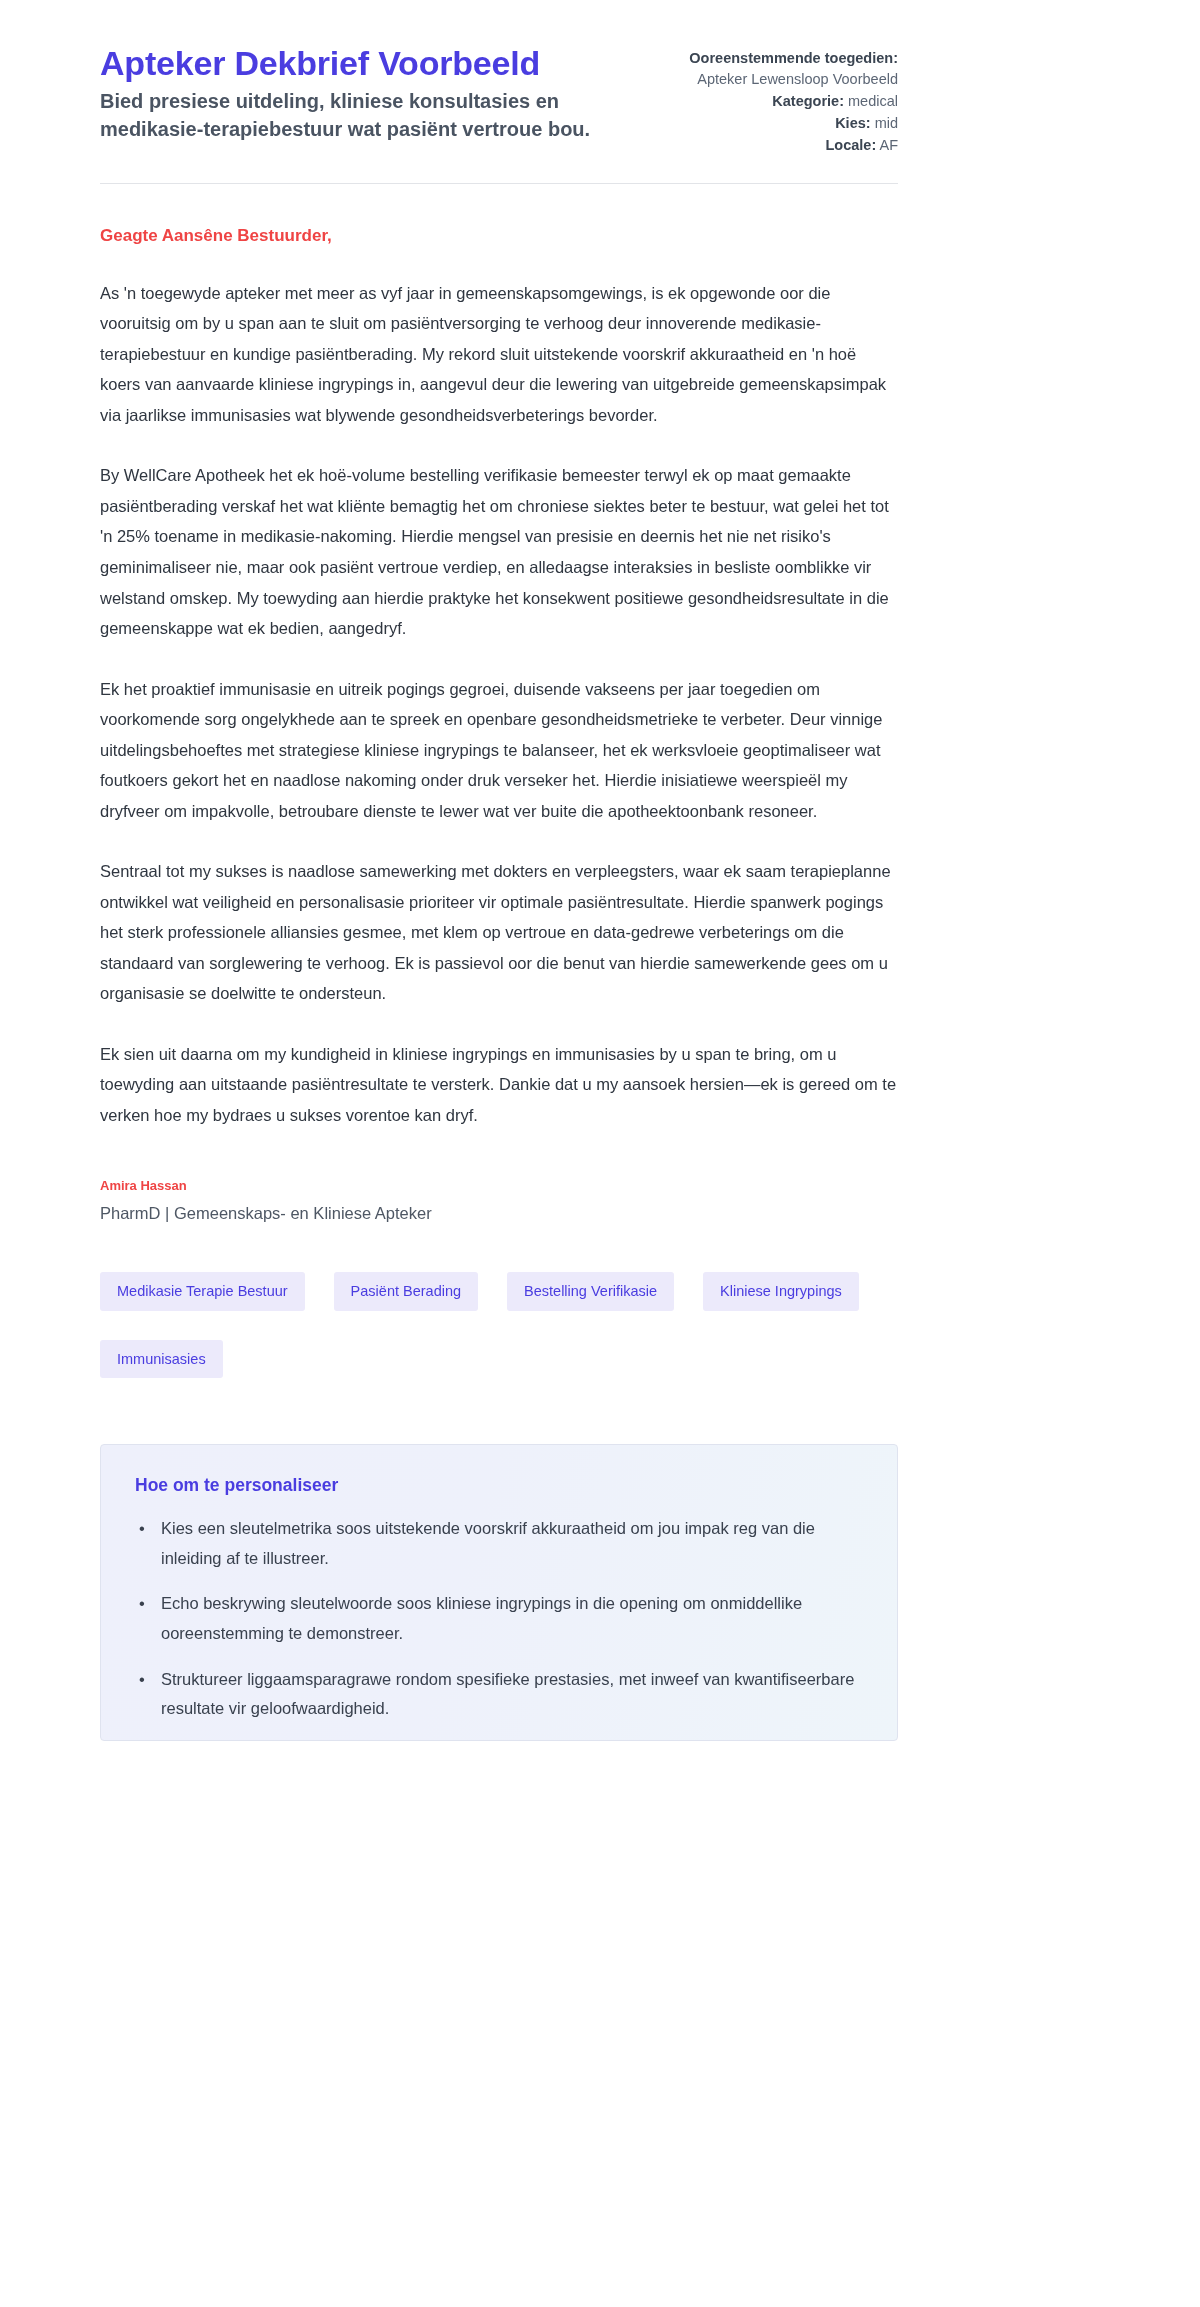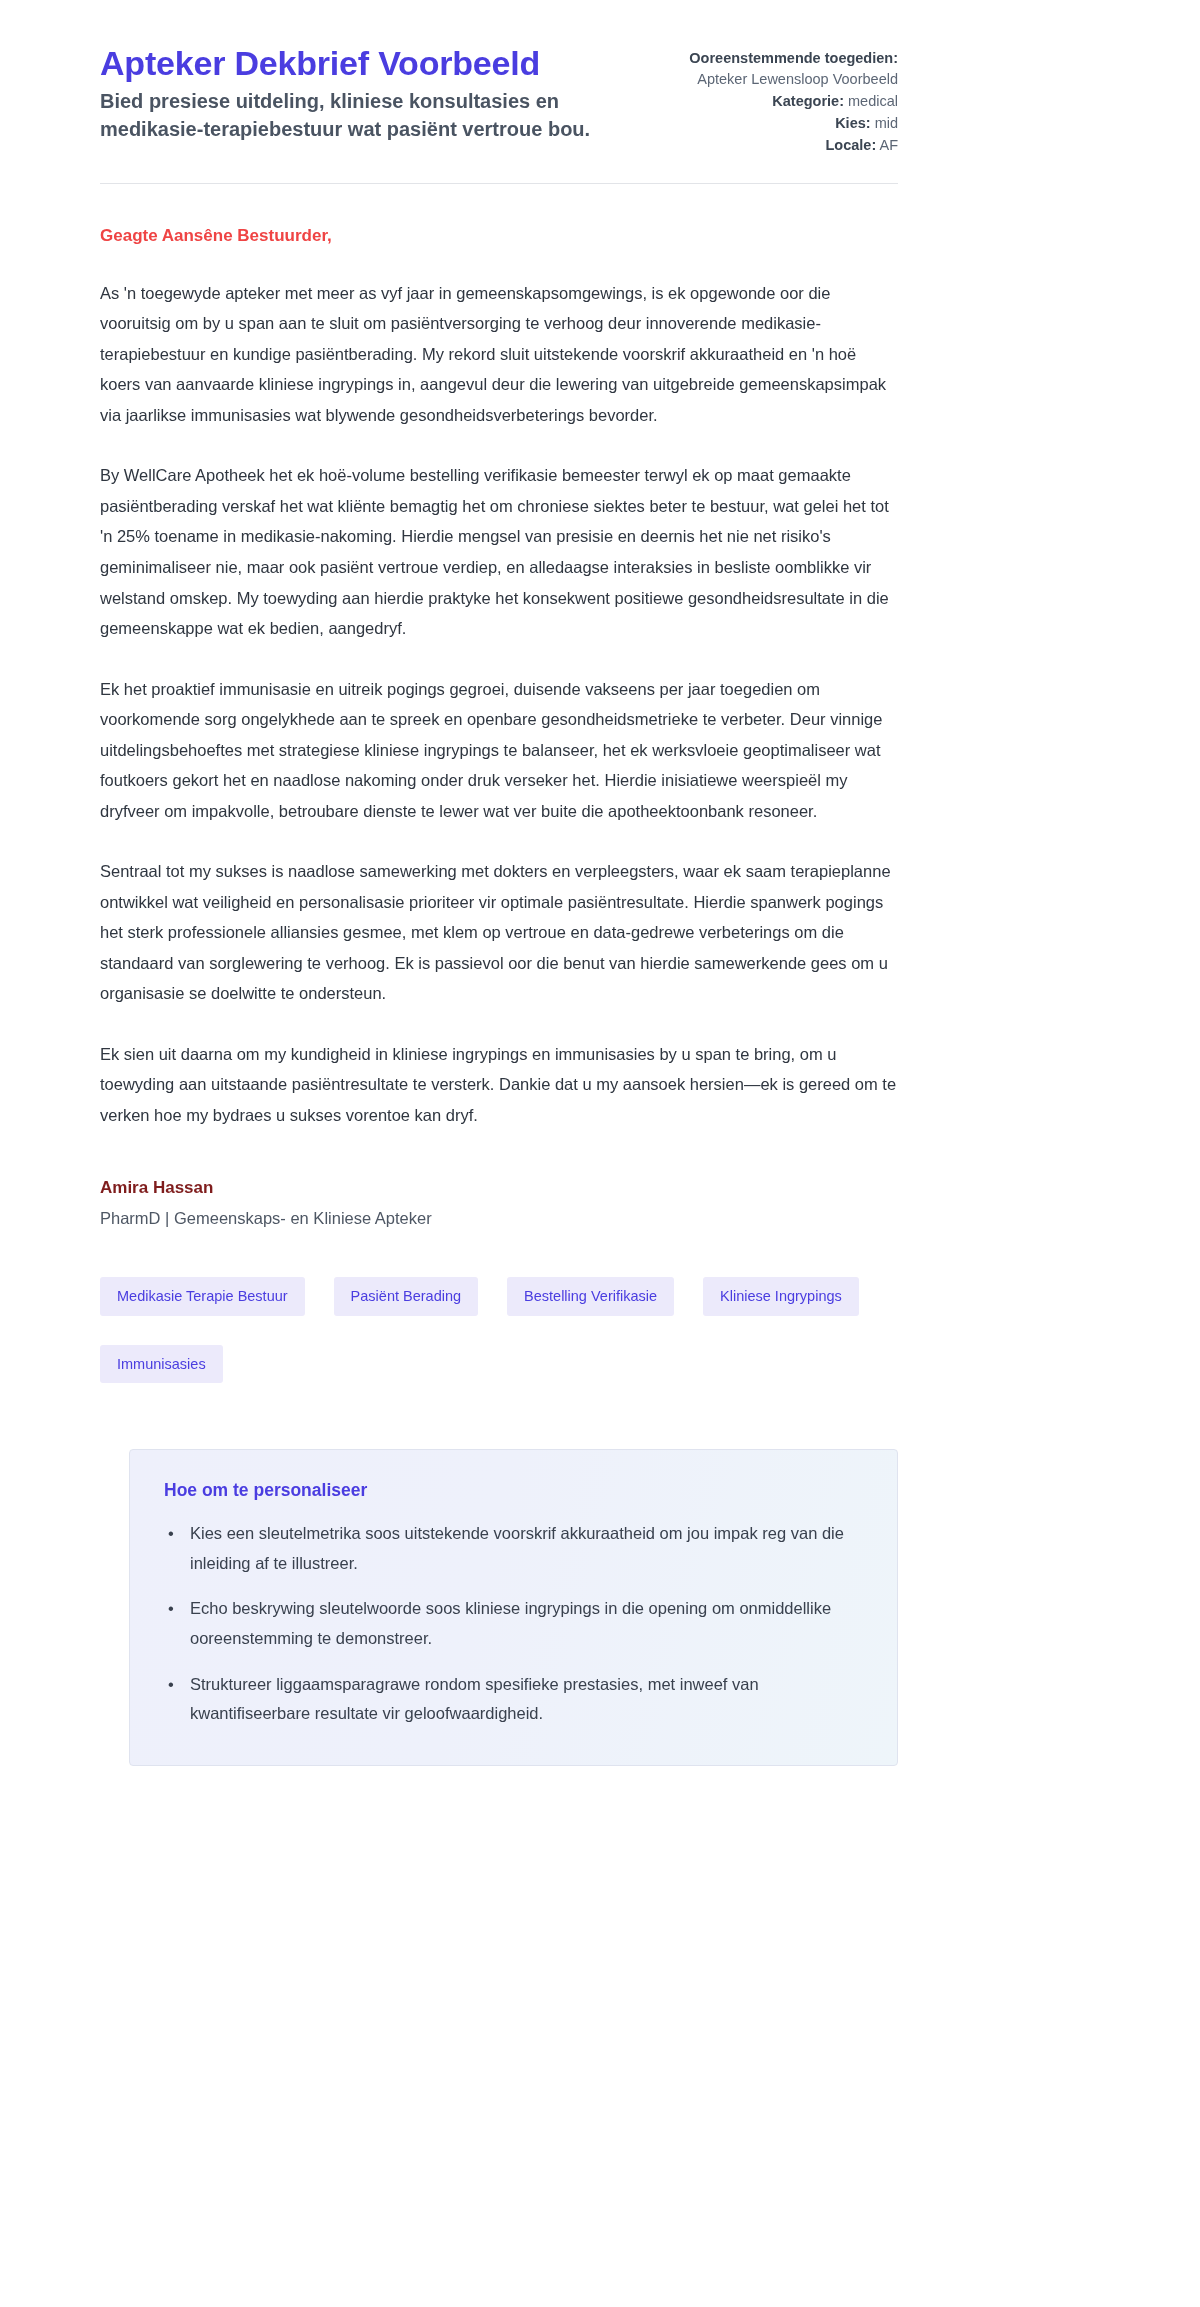--- a/index.html
+++ b/index.html
@@ -93,23 +93,23 @@
     text-align: left;
   }
   .para:last-child { margin-bottom: 0; }
 
   
   .signature {
     margin-top: 48px;
   }
   .sign-name {
     margin: 0 0 8px 0;
-    font-size: 17px;
-    font-weight: bold;
-    color: #7f1d1d;
+    font-size: 13px;
+    font-weight: bold;
+    color: #ef4444;
   }
   .sign-title {
     margin: 0;
     font-size: 16.5px;
     color: #4e5764;
     line-height: 1.5;
   }
 
   
   .tags {
@@ -128,22 +128,21 @@
     border-radius: 3px;
     white-space: nowrap;
   }
 
   
   .callout {
     margin-top: 66px;
     background: linear-gradient(105deg, #eef0fb 0%, #eef1fb 45%, #eef5fa 100%);
     border: 1px solid #dfe3ef;
     border-radius: 4px;
-    padding: 30px 34px 36px 34px;
-    margin-left: 29px;
+    padding: 30px 34px 16px 34px;
   }
   .callout-title {
     margin: 0 0 18px 0;
     font-size: 17.5px;
     font-weight: bold;
     color: #4a3de0;
   }
   .callout-list {
     margin: 0;
     padding: 0;

